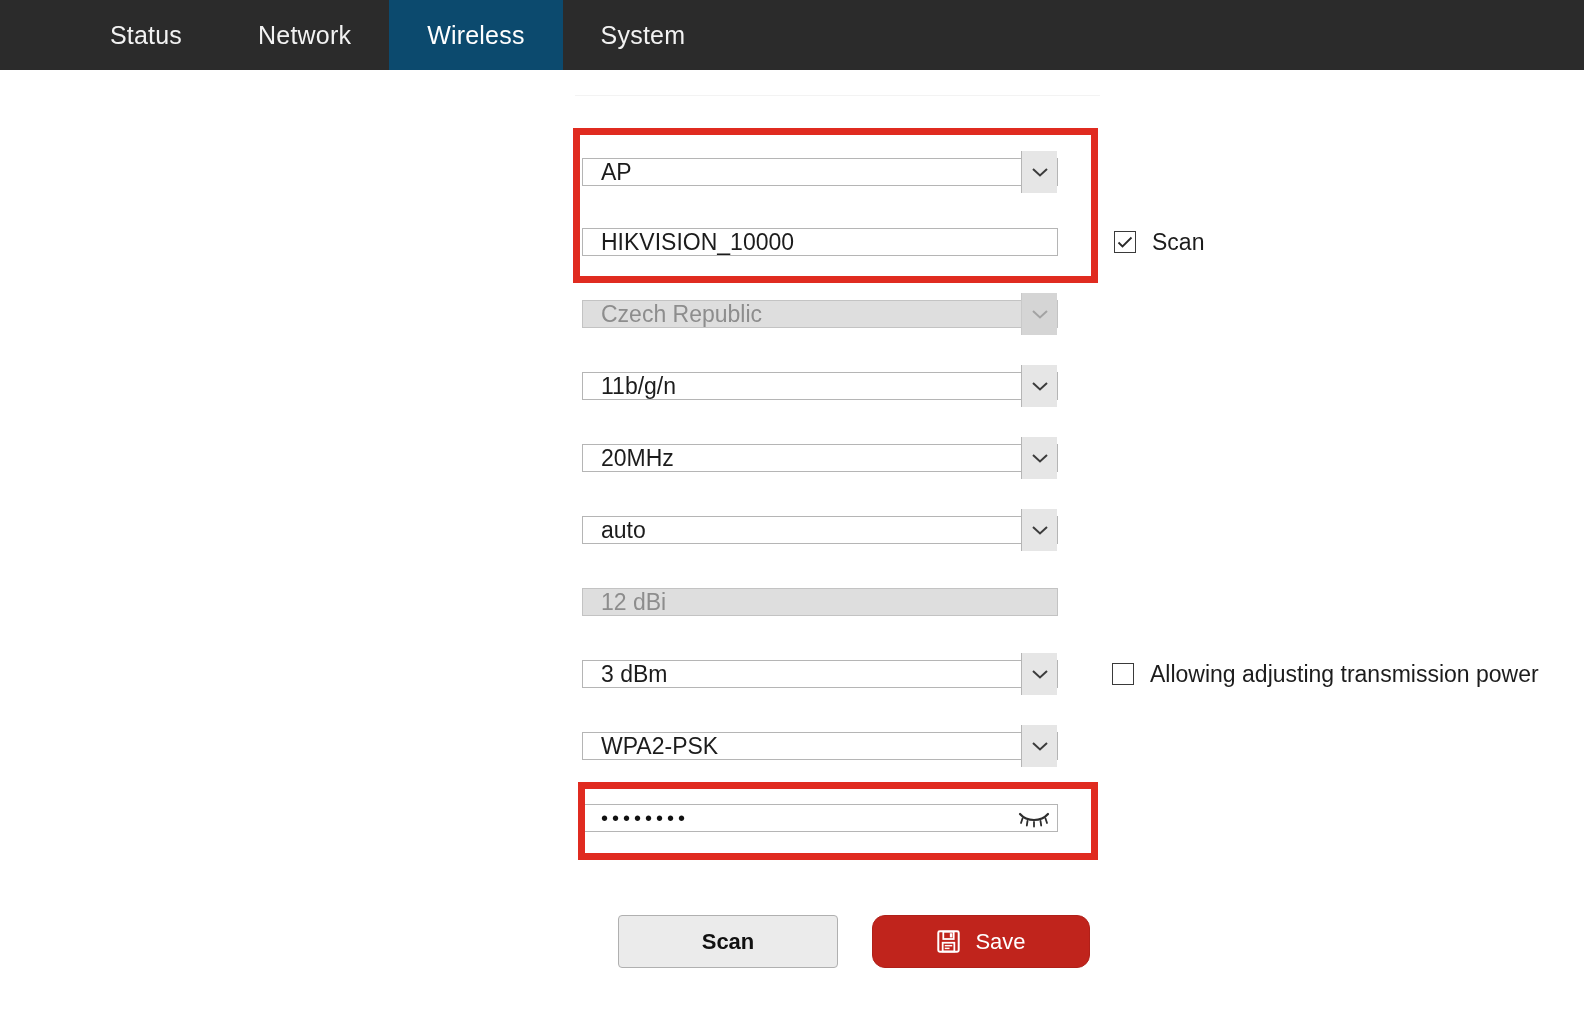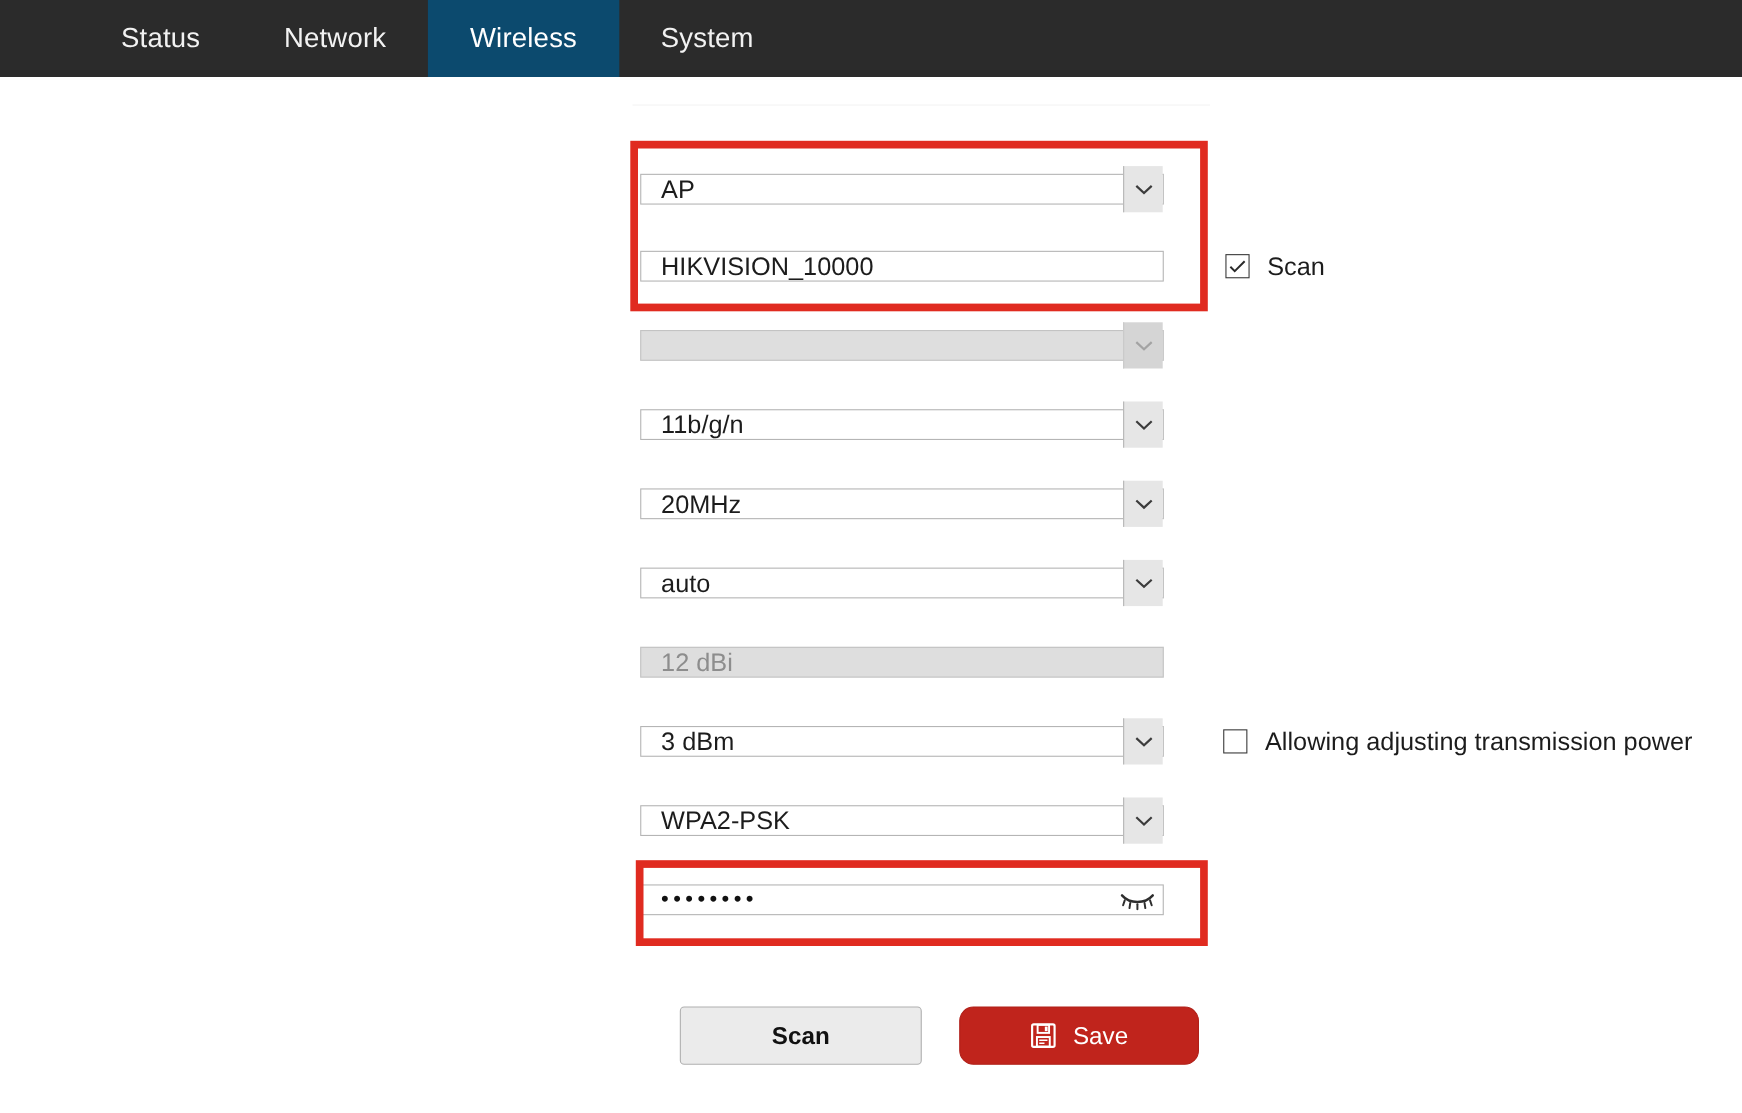--- a/index.html
+++ b/index.html
@@ -246,20 +246,21 @@
               <path d="M1.5 6.5 L5.5 10.5 L14.5 1.5" fill="none" stroke="#2a2a2a" stroke-width="1.8"></path>
             </svg>
         </span>
         <span class="cb-label">Scan</span>
       </div>
     </div>
 
     <div class="row" style="top:222px;">
 
       <div class="field disabled">
+        <div class="field-text">Czech Republic</div>
         <div class="ddbtn">
           <svg width="18" height="12" viewBox="0 0 18 12">
               <path d="M2 3 L9 9.5 L16 3" fill="none" stroke="#a3a3a3" stroke-width="2"></path>
             </svg>
         </div>
       </div>
     </div>
 
     <div class="row" style="top:294px;">
 

